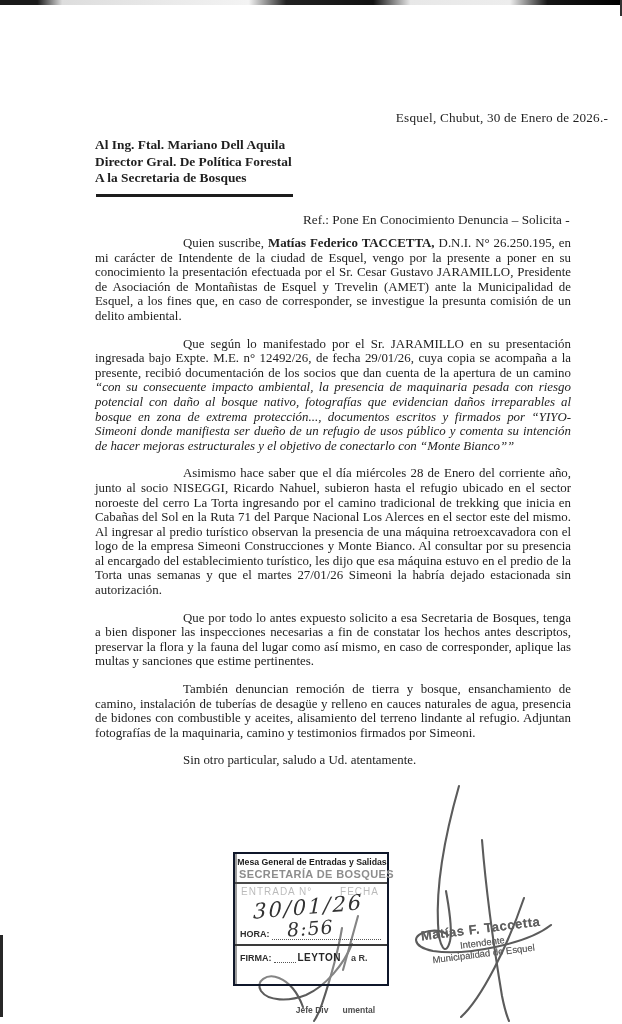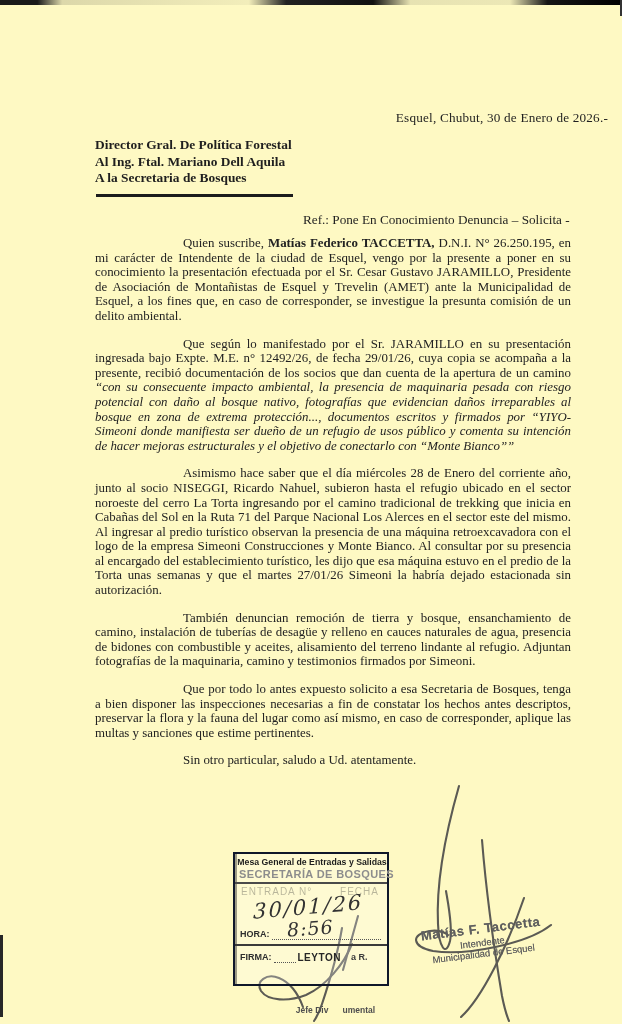--- a/index.html
+++ b/index.html
@@ -1,19 +1,19 @@
 <!DOCTYPE html>
 <html><head>
 <meta charset="utf-8">
 <style>
   html,body{margin:0;padding:0;background:#9a9a9a;}
   .page{
     position:relative;
     width:622px;height:1024px;
-    background:#fef9c3;
+    background:#ffffff;
     overflow:hidden;
     font-family:"Liberation Serif", serif;
     color:#1f1f1f;
     margin:0 auto;
   }
   
   .scan-top-bar{
     position:absolute;top:0;left:0;width:622px;height:5px;
     background:linear-gradient(90deg,
       #1a1a1a 0%,#1a1a1a 6%,rgba(26,26,26,.15) 10%,
@@ -67,21 +67,21 @@
   }
   .es-hora-row{display:flex;padding:0 6px 2px 5px;position:relative;}
   .es-hora-row .lbl{font-size:9px;font-weight:bold;color:#2e2e2e;}
   .es-hora-row .dots{flex:1;border-bottom:1.5px dotted #555;height:10px;margin-left:2px;}
   .es-hora-row .hand{
     position:absolute;left:52px;top:-12px;
     font-family:"DejaVu Serif", serif;font-style:italic;
     font-size:19px;color:#333;transform:rotate(-4deg);letter-spacing:1px;
   }
   .es-divider{border-top:2px solid #3a3a3a;margin-top:2px;}
-  .es-firma-row{display:flex;align-items:flex-start;padding:6px 4px 0 5px;}
+  .es-firma-row{display:flex;align-items:center;padding:6px 4px 0 5px;}
   .es-firma-row .lbl{font-size:9px;font-weight:bold;color:#2e2e2e;}
   .es-firma-row .dots{width:22px;border-bottom:1.5px dotted #555;height:10px;margin:0 2px;}
   .es-firma-row .name{font-size:10px;font-weight:bold;color:#262626;letter-spacing:.5px;}
   .es-firma-row .suffix{font-size:9px;font-weight:bold;color:#3a3a3a;margin-left:10px;}
   .dept-lines{
     position:absolute;left:268px;top:987px;width:135px;text-align:center;
     font-family:"Liberation Sans", sans-serif;font-size:8.5px;font-weight:bold;
     color:#4e4e4e;line-height:9.5px;white-space:pre;
   }
 
@@ -102,34 +102,34 @@
 
 <div class="page">
 
   <div class="scan-top-bar"></div>
   <div class="scan-left-edge"></div>
   <div class="scan-right-tick"></div>
 
   <div class="date-line">Esquel, Chubut, 30 de Enero de 2026.-</div>
 
   <div class="addressee">
+    <div>Al Ing. Ftal. Mariano Dell Aquila</div>
     <div>Director Gral. De Política Forestal</div>
-    <div>Al Ing. Ftal. Mariano Dell Aquila</div>
     <div>A la Secretaria de Bosques</div>
   </div>
   <div class="addressee-underline"></div>
 
   <div class="ref-line">Ref.: Pone En Conocimiento Denuncia – Solicita -</div>
 
   <div class="body-col">
     <p><span>Quien suscribe, </span><span class="b">Matías Federico TACCETTA,</span><span> D.N.I. N° 26.250.195, en mi carácter de Intendente de la ciudad de Esquel, vengo por la presente a poner en su conocimiento la presentación efectuada por el Sr. Cesar Gustavo JARAMILLO, Presidente de Asociación de Montañistas de Esquel y Trevelin (AMET) ante la Municipalidad de Esquel, a los fines que, en caso de corresponder, se investigue la presunta comisión de un delito ambiental.</span></p>
     <p><span>Que según lo manifestado por el Sr. JARAMILLO en su presentación ingresada bajo Expte. M.E. n° 12492/26, de fecha 29/01/26, cuya copia se acompaña a la presente, recibió documentación de los socios que dan cuenta de la apertura de un camino </span><span class="q">“con su consecuente impacto ambiental, la presencia de maquinaria pesada con riesgo potencial con daño al bosque nativo, fotografías que evidencian daños irreparables al bosque en zona de extrema protección..., documentos escritos y firmados por “YIYO- Simeoni donde manifiesta ser dueño de un refugio de usos público y comenta su intención de hacer mejoras estructurales y el objetivo de conectarlo con “Monte Bianco””</span></p>
     <p>Asimismo hace saber que el día miércoles 28 de Enero del corriente año, junto al socio NISEGGI, Ricardo Nahuel, subieron hasta el refugio ubicado en el sector noroeste del cerro La Torta ingresando por el camino tradicional de trekking que inicia en Cabañas del Sol en la Ruta 71 del Parque Nacional Los Alerces en el sector este del mismo. Al ingresar al predio turístico observan la presencia de una máquina retroexcavadora con el logo de la empresa Simeoni Construcciones y Monte Bianco. Al consultar por su presencia al encargado del establecimiento turístico, les dijo que esa máquina estuvo en el predio de la Torta unas semanas y que el martes 27/01/26 Simeoni la habría dejado estacionada sin autorización.</p>
+    <p>Que por todo lo antes expuesto solicito a esa Secretaria de Bosques, tenga a bien disponer las inspecciones necesarias a fin de constatar los hechos antes descriptos, preservar la flora y la fauna del lugar como así mismo, en caso de corresponder, aplique las multas y sanciones que estime pertinentes.</p>
     <p>También denuncian remoción de tierra y bosque, ensanchamiento de camino, instalación de tuberías de desagüe y relleno en cauces naturales de agua, presencia de bidones con combustible y aceites, alisamiento del terreno lindante al refugio. Adjuntan fotografías de la maquinaria, camino y testimonios firmados por Simeoni.</p>
-    <p>Que por todo lo antes expuesto solicito a esa Secretaria de Bosques, tenga a bien disponer las inspecciones necesarias a fin de constatar los hechos antes descriptos, preservar la flora y la fauna del lugar como así mismo, en caso de corresponder, aplique las multas y sanciones que estime pertinentes.</p>
     <p class="closing">Sin otro particular, saludo a Ud. atentamente.</p>
   </div>
 
   <svg class="sig-svg" viewBox="0 0 622 1024" xmlns="http://www.w3.org/2000/svg">
     <g fill="none" stroke="#454545" stroke-width="2.1" stroke-linecap="round" opacity="0.88">
 
       <path d="M459,786 C447,828 436,882 438,924 C439,948 446,957 450,941 C453,927 448,903 446,891"></path>
 
       <path d="M482,840 C486,890 494,948 502,996 C504,1006 506,1014 509,1021"></path>
 

